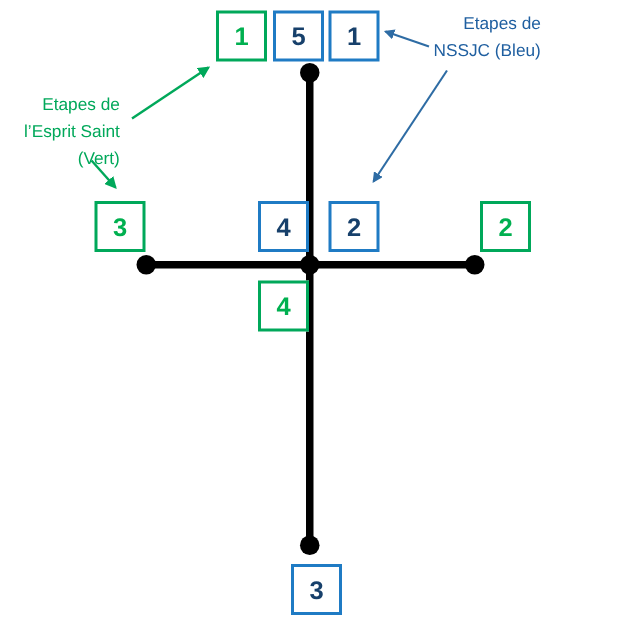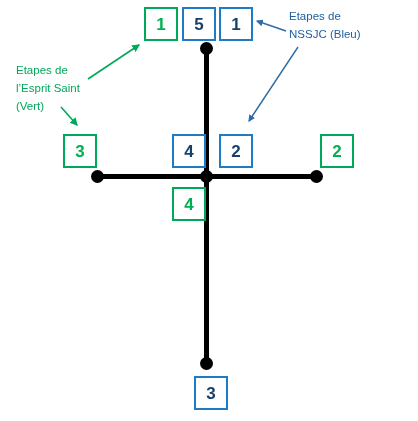--- a/index.html
+++ b/index.html
@@ -80,20 +80,21 @@
   #box-g-right   { left: 320px; top: 134px; }
   #box-g-below-4 { left: 172px; top: 187px; }
   #box-b-bottom-3{ left: 194px; top: 376px; }
 
   
   .annotation {
     position: absolute;
     font-size: 11.5px;
     line-height: 1.55;
     white-space: pre-line;
+    text-align: right;
   }
   #label-blue {
     left: 289px;
     top: 8px;
     color: #1f5fa0;
   }
   #label-green {
     left: 16px;
     top: 62px;
     color: #00a85a;

